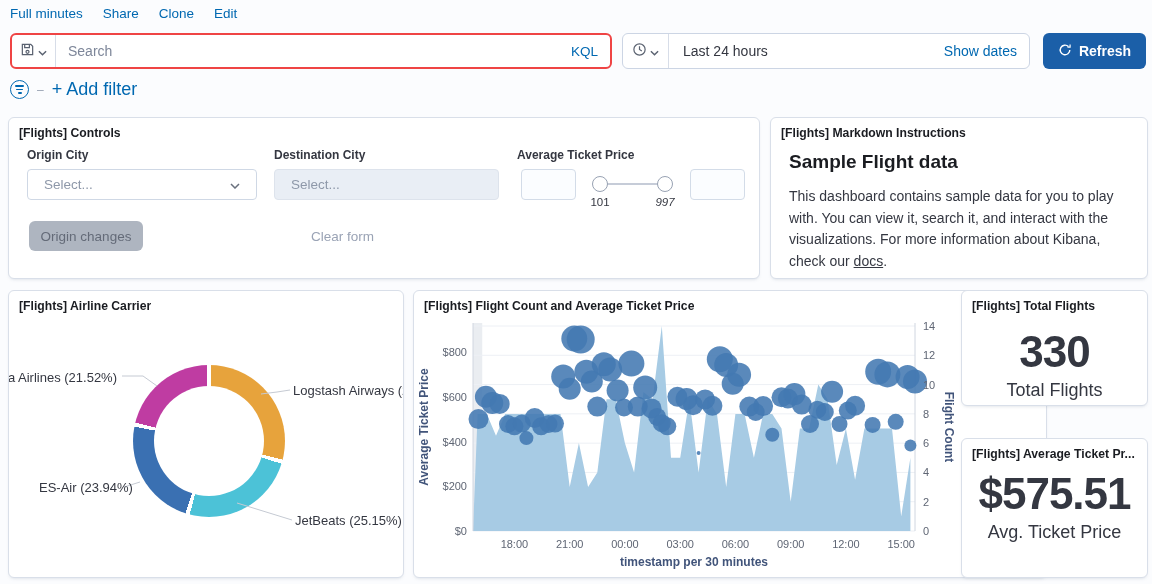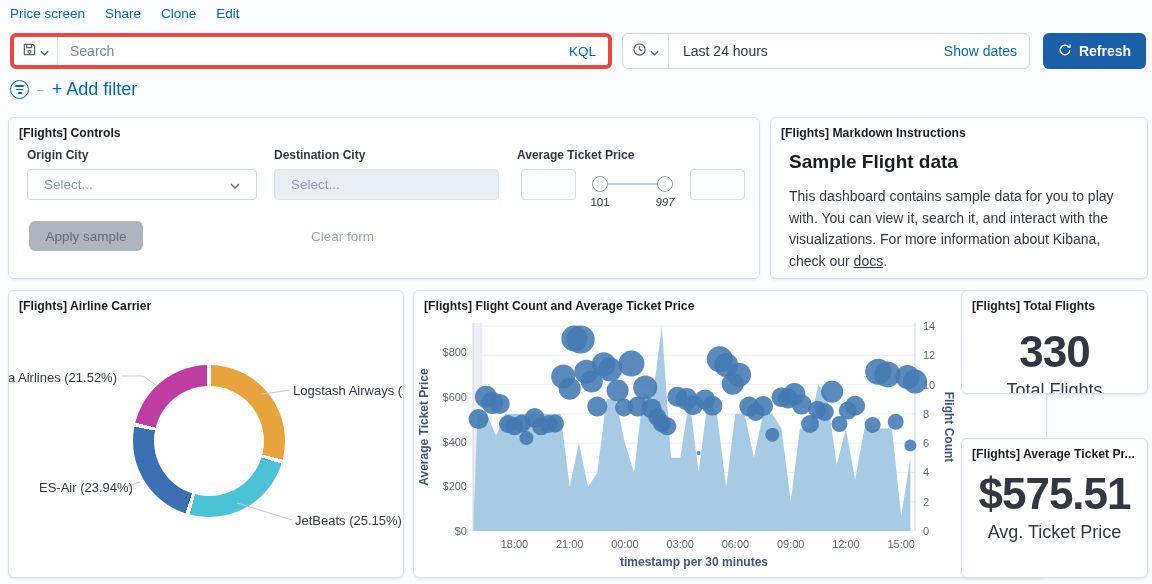--- a/index.html
+++ b/index.html
@@ -6,21 +6,21 @@
   html,body { width:1152px; height:584px; overflow:hidden; }
   body { font-family:"Liberation Sans","DejaVu Sans",sans-serif; background:#fbfcfe; position:relative; color:#343741; }
 
   
   .topnav { position:absolute; left:10px; top:6px; display:flex; gap:20px; }
   .topnav a { color:#0068b1; font-size:13.5px; cursor:pointer; text-decoration:none; }
 
   
   .querybar { position:absolute; left:0; top:33px; width:1152px; height:36px; }
   .search-group { position:absolute; left:10px; width:602px; height:36px; background:#fff;
-      border:4px solid #ef4444; border-radius:6px; display:flex; align-items:center; }
+      border:2px solid #ef4444; border-radius:6px; display:flex; align-items:center; }
   .save-btn { width:44px; height:100%; border:none; background:transparent; border-right:1px solid #d7dde8;
       display:flex; align-items:center; justify-content:center; gap:3px; cursor:pointer; color:#5a6270; }
   .search-input { flex:1; border:none; outline:none; font-size:14px; padding:0 12px; color:#343741; background:transparent; }
   .search-input::placeholder { color:#7d8699; }
   .kql { font-size:13.5px; color:#0068b1; font-weight:500; padding:0 12px; cursor:pointer; }
   .time-group { position:absolute; left:622px; width:408px; height:36px; background:#fff;
       border:1px solid #ccd5e4; border-radius:6px; display:flex; align-items:center; }
   .clock-btn { width:46px; height:100%; border:none; background:transparent; border-right:1px solid #d7dde8;
       display:flex; align-items:center; justify-content:center; gap:3px; cursor:pointer; color:#5a6270; }
   .time-value { font-size:14px; color:#343741; padding-left:14px; }
@@ -74,33 +74,33 @@
   .donut-ring { position:absolute; left:124px; top:74px; width:152px; height:152px; border-radius:50%; cursor:pointer; }
   .donut-hole { position:absolute; left:21px; top:21px; width:110px; height:110px; border-radius:50%; background:#fff; }
   .donut-label { position:absolute; font-size:13px; color:#343741; white-space:nowrap; }
   #lbl-kibana { right:286px; top:79px; text-align:right; }
   #lbl-logstash { left:284px; top:92px; }
   #lbl-esair { left:30px; top:189px; }
   #lbl-jetbeats { left:286px; top:222px; }
   .leader-svg { position:absolute; left:0; top:0; pointer-events:none; }
 
   #time-panel { left:413px; top:290px; width:634px; height:288px; }
-  #total-panel { left:961px; top:290px; width:187px; height:104px; }
+  #total-panel { left:961px; top:290px; width:187px; height:116px; }
   #avg-panel { left:961px; top:438px; width:187px; height:140px; }
   .metric-wrap { position:absolute; left:0; right:0; top:36px; text-align:center; }
   .metric-value { font-size:44px; font-weight:700; color:#343741; letter-spacing:-1px; line-height:1.15; }
   .metric-label { font-size:18px; color:#343741; margin-top:2px; }
 
   svg text { font-family:"Liberation Sans","DejaVu Sans",sans-serif; }
 </style>
 </head>
 <body>
 
 <div class="topnav">
-  <a>Price screen</a>
+  <a>Full minutes</a>
   <a>Share</a>
   <a>Clone</a>
   <a>Edit</a>
 </div>
 
 <div class="querybar">
   <div class="search-group">
     <button class="save-btn">
       <span>
         <svg width="15" height="15" viewBox="0 0 16 16" fill="none" stroke="#5a6270" stroke-width="1.3">
@@ -172,21 +172,21 @@
   <div class="ctl-select" id="dest-select">
     <span>Select...</span>
   </div>
   <div class="price-box" id="price-min-box"></div>
   <div class="price-box" id="price-max-box"></div>
   <div class="slider-line"></div>
   <div class="slider-handle" id="handle-min"></div>
   <div class="slider-handle" id="handle-max"></div>
   <div class="slider-val" id="slider-min-val">101</div>
   <div class="slider-val" id="slider-max-val">997</div>
-  <button class="apply-btn">Apply sample</button>
+  <button class="apply-btn">Origin changes</button>
   <button class="ghost-btn" id="clear-btn">Clear form</button>
 </div>
 
 <div class="panel" id="markdown-panel">
   <div class="panel-title">[Flights] Markdown Instructions</div>
   <div class="md-h1">Sample Flight data</div>
   <div class="md-body"><span>This dashboard contains sample data for you to play with. You can view it, search it, and interact with the visualizations. For more information about Kibana, check our </span><a>docs</a><span>.</span></div>
 </div>
 
 <div class="panel" id="donut-panel">

